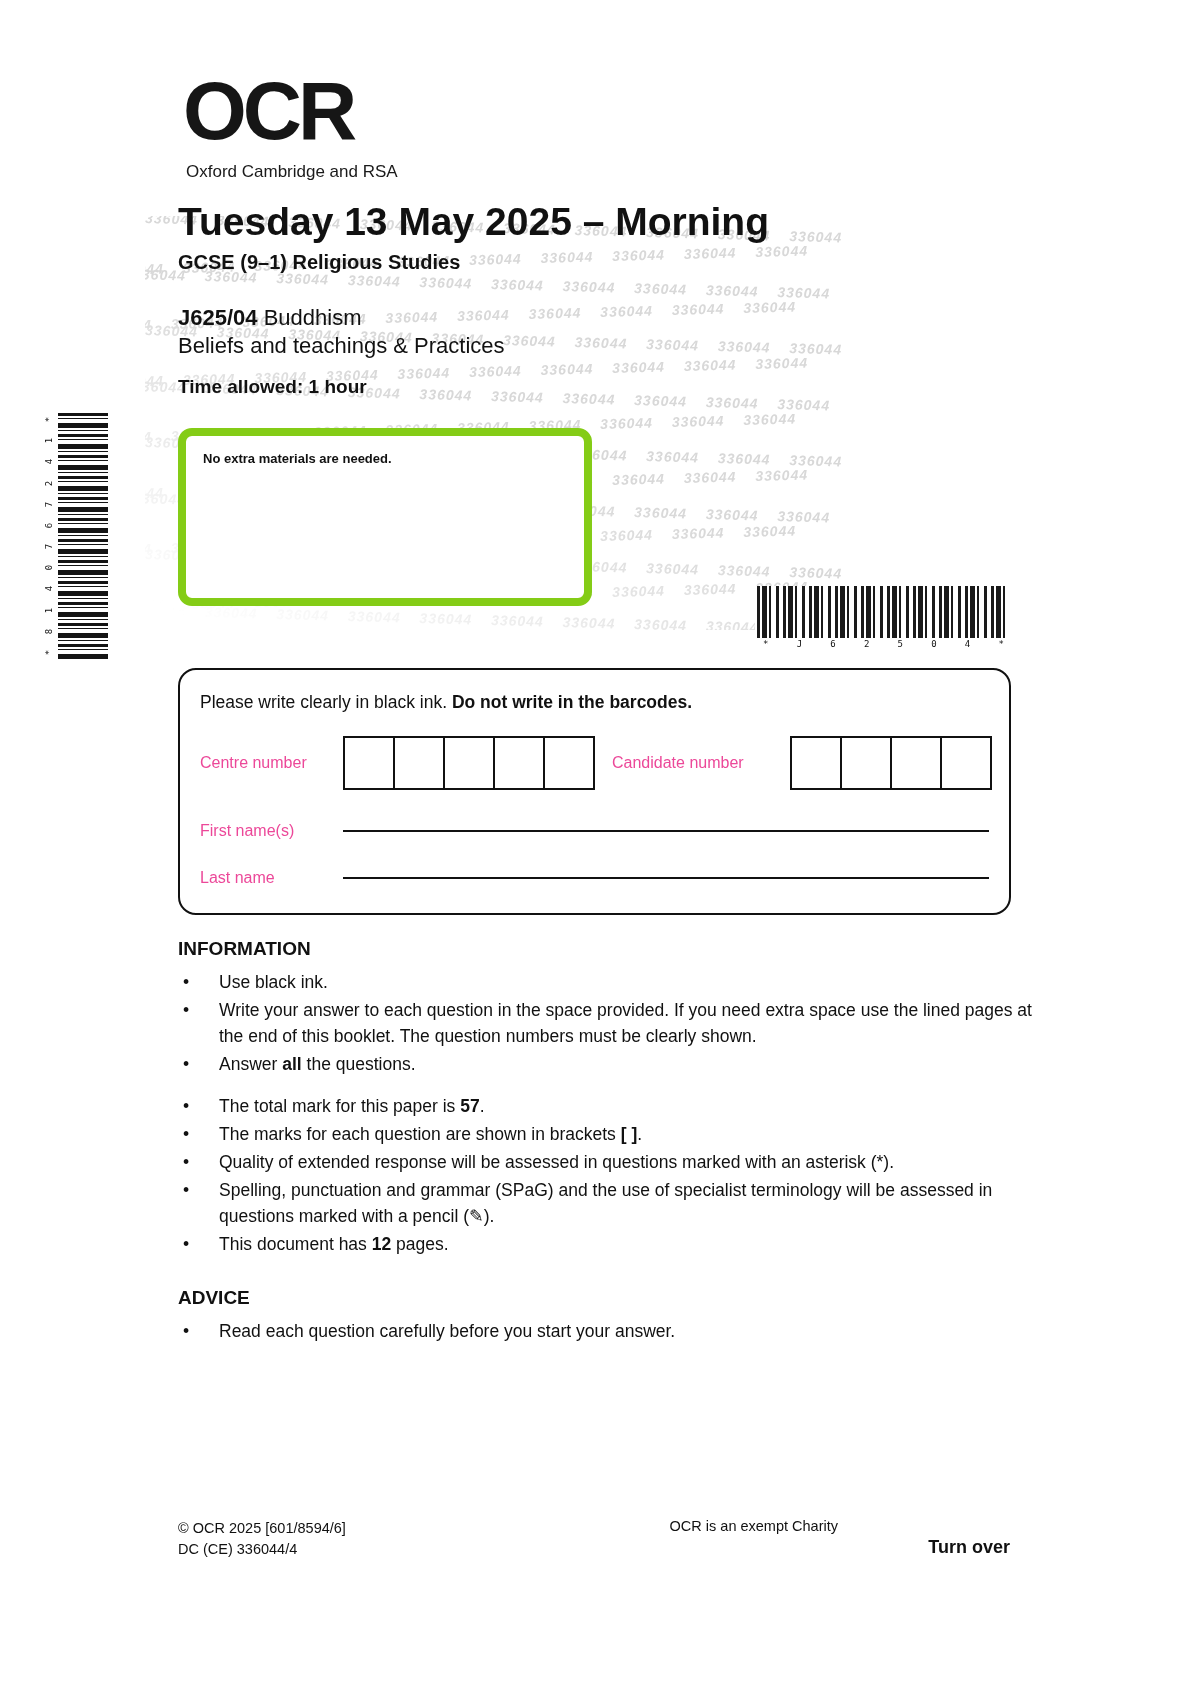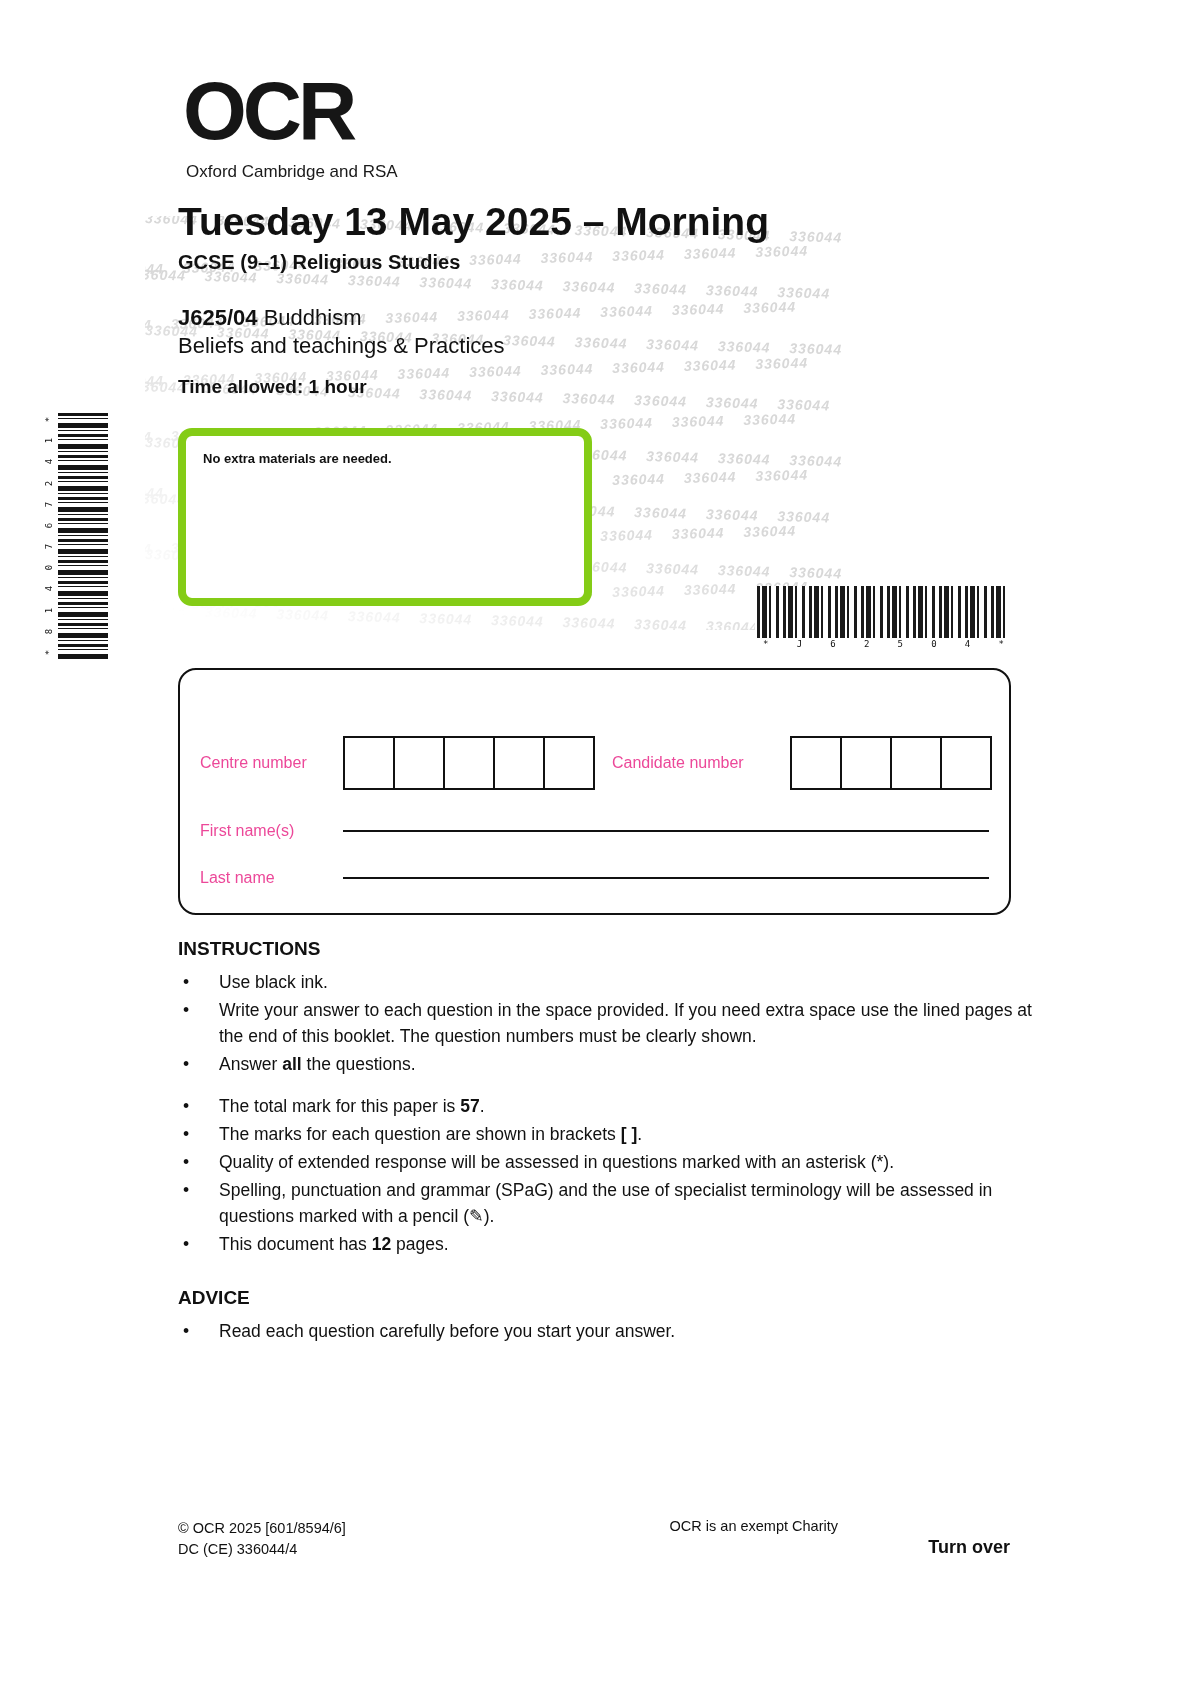--- a/index.html
+++ b/index.html
@@ -155,20 +155,21 @@
       <span>6</span>
       <span>2</span>
       <span>5</span>
       <span>0</span>
       <span>4</span>
       <span>*</span>
     </div>
 </div>
 
 <div class="abs" id="cand-box">
+  <div class="inner" id="notice"><span>Please write clearly in black ink. </span><span style="font-weight: bold;">Do not write in the barcodes.</span></div>
 
   <div class="inner field-label" id="centre-label">Centre number</div>
   <div class="inner cellrow" id="centre-cells">
       <div class="cell"></div>
       <div class="cell"></div>
       <div class="cell"></div>
       <div class="cell"></div>
       <div class="cell"></div>
     </div>
 
@@ -181,21 +182,21 @@
     </div>
 
   <div class="inner field-label" id="first-label">First name(s)</div>
   <div class="inner writeline" id="first-line"></div>
 
   <div class="inner field-label" id="last-label">Last name</div>
   <div class="inner writeline" id="last-line"></div>
 </div>
 
 <div class="abs section" id="sec-instructions">
-  <div class="sec-head">INSTRUCTIONS</div>
+  <div class="sec-head">INFORMATION</div>
   <div class="bullet">
     <span class="mark">•</span>
     <span class="btext"><span>Use black ink.</span></span>
   </div>
   <div class="bullet">
     <span class="mark">•</span>
     <span class="btext"><span>Write your answer to each question in the space provided. If you need extra space use the lined pages at the end of this booklet. The question numbers must be clearly shown.</span></span>
   </div>
   <div class="bullet">
     <span class="mark">•</span>

